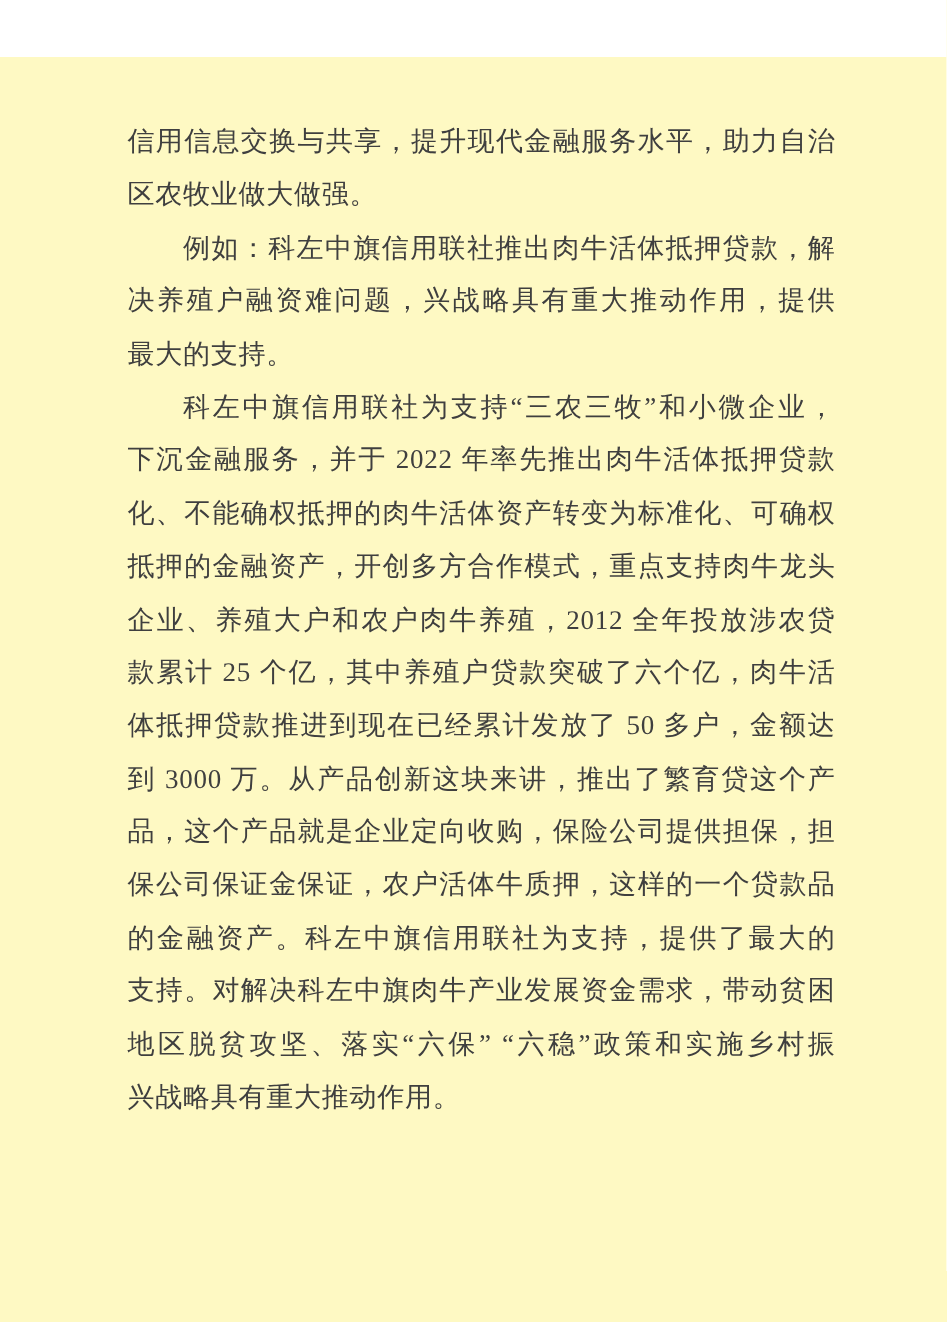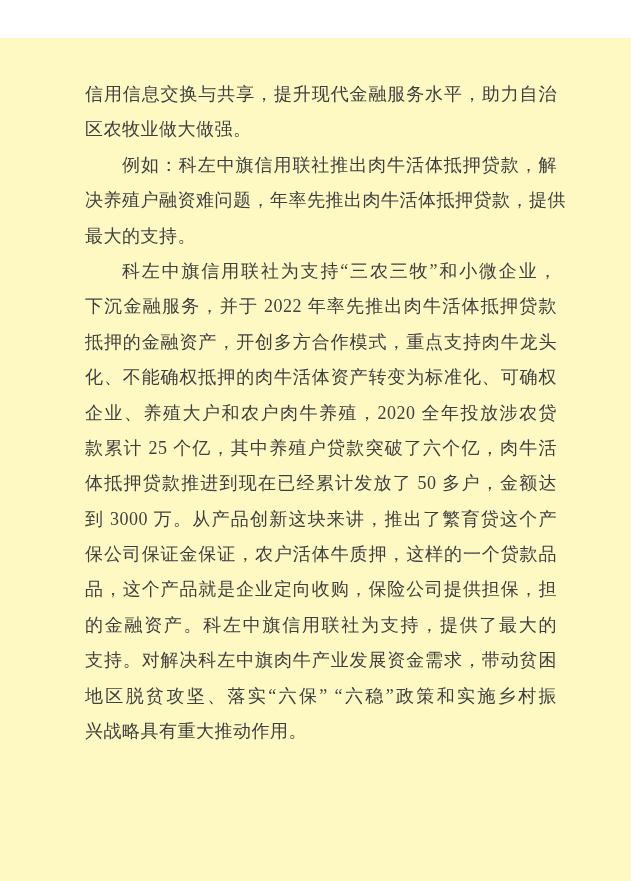--- a/index.html
+++ b/index.html
@@ -66,34 +66,34 @@
 <body>
 
 <div class="page" style="background: #fef9c3; margin-top: 38px;">
   <div class="content" style="color: rgb(63, 63, 63);">
       <div class="paragraph">
         <div class="line">信用信息交换与共享，提升现代金融服务水平，助力自治</div>
         <div class="line last-line">区农牧业做大做强。</div>
       </div>
       <div class="paragraph">
         <div class="line first-indent">例如：科左中旗信用联社推出肉牛活体抵押贷款，解</div>
-        <div class="line">决养殖户融资难问题，年率先推出肉牛活体抵押贷款，提供</div>
+        <div class="line">决养殖户融资难问题，兴战略具有重大推动作用，提供</div>
         <div class="line last-line">最大的支持。</div>
       </div>
       <div class="paragraph">
         <div class="line first-indent">科左中旗信用联社为支持“三农三牧”和小微企业，</div>
         <div class="line">下沉金融服务，并于 2022 年率先推出肉牛活体抵押贷款</div>
+        <div class="line">化、不能确权抵押的肉牛活体资产转变为标准化、可确权</div>
         <div class="line">抵押的金融资产，开创多方合作模式，重点支持肉牛龙头</div>
-        <div class="line">化、不能确权抵押的肉牛活体资产转变为标准化、可确权</div>
-        <div class="line">企业、养殖大户和农户肉牛养殖，2020 全年投放涉农贷</div>
+        <div class="line">企业、养殖大户和农户肉牛养殖，2012 全年投放涉农贷</div>
         <div class="line">款累计 25 个亿，其中养殖户贷款突破了六个亿，肉牛活</div>
         <div class="line">体抵押贷款推进到现在已经累计发放了 50 多户，金额达</div>
         <div class="line">到 3000 万。从产品创新这块来讲，推出了繁育贷这个产</div>
+        <div class="line">品，这个产品就是企业定向收购，保险公司提供担保，担</div>
         <div class="line">保公司保证金保证，农户活体牛质押，这样的一个贷款品</div>
-        <div class="line">品，这个产品就是企业定向收购，保险公司提供担保，担</div>
         <div class="line">的金融资产。科左中旗信用联社为支持，提供了最大的</div>
         <div class="line">支持。对解决科左中旗肉牛产业发展资金需求，带动贫困</div>
         <div class="line">地区脱贫攻坚、落实“六保” “六稳”政策和实施乡村振</div>
         <div class="line last-line">兴战略具有重大推动作用。</div>
       </div>
     </div>
   <div class="footer">
     <span class="page-number" style="color: rgb(35, 35, 43);">- 17 -</span>
   </div>
 </div>

